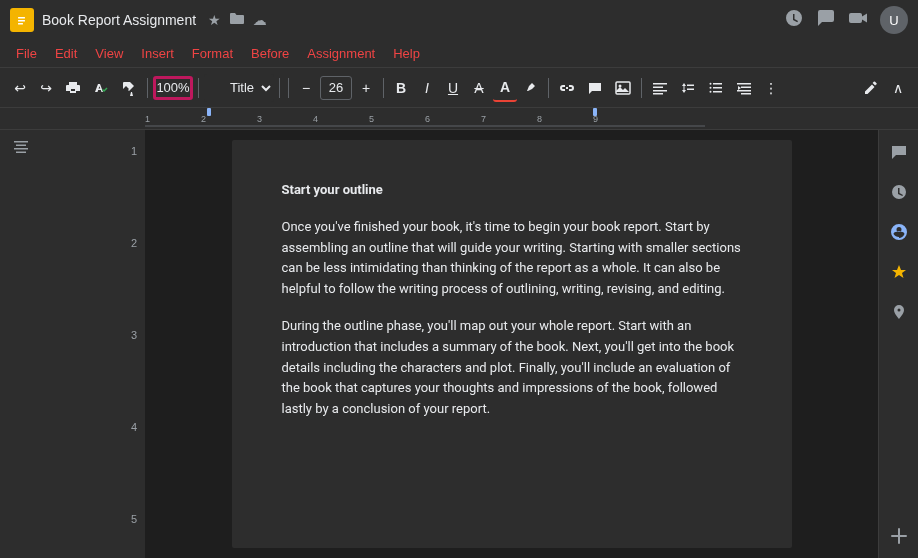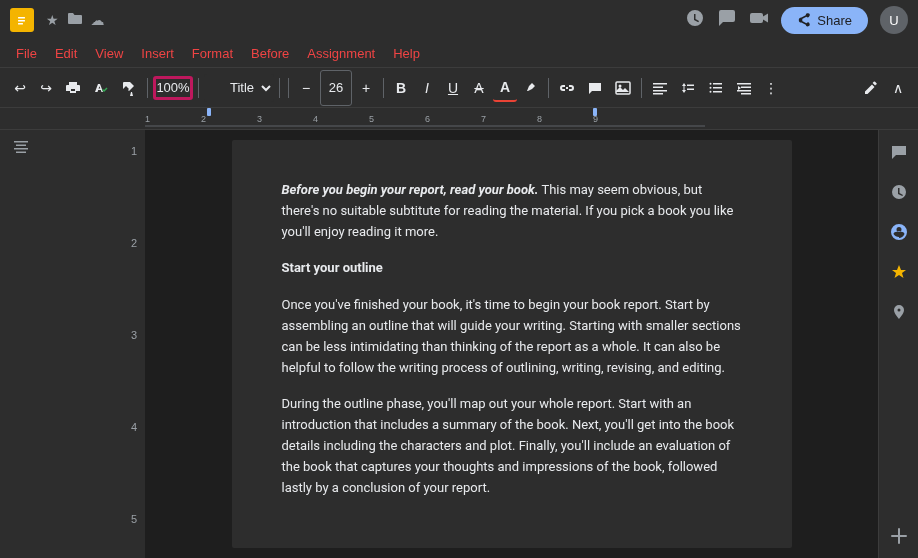--- a/index.html
+++ b/index.html
@@ -91,21 +91,21 @@
       height: 28px;
     }
     .zoom-input {
       background: #2d2d2d; border: 3px solid #be185d; color: #e8eaed;
       width: 40px; text-align: center; font-size: 13px; border-radius: 3px;
       height: 24px;
     }
     .font-size-input {
       background: #2d2d2d; border: 1px solid #5f6368; color: #e8eaed;
       width: 32px; text-align: center; font-size: 13px; border-radius: 3px;
-      height: 36px;
+      height: 24px;
     }
     .toolbar-bold { font-weight: bold; }
     .toolbar-italic { font-style: italic; }
     .toolbar-underline { text-decoration: underline; }
 
     
     .ruler {
       height: 22px;
       background: #2d2d2d;
       border-bottom: 1px solid #3c3c3c;
@@ -198,20 +198,21 @@
 
 <div class="title-bar">
   <div class="doc-icon">
     <svg width="16" height="16" viewBox="0 0 16 16" fill="none">
       <rect width="12" height="15" x="2" y="1" rx="1" fill="#f4b400"></rect>
       <rect width="7" height="1.5" x="4" y="5" rx="0.5" fill="#fff"></rect>
       <rect width="7" height="1.5" x="4" y="8" rx="0.5" fill="#fff"></rect>
       <rect width="5" height="1.5" x="4" y="11" rx="0.5" fill="#fff"></rect>
     </svg>
   </div>
+  <span class="title-text">Book Report Assignment</span>
   <div class="title-icons">
     <span class="title-icon">★</span>
     <span class="title-icon">
       <svg width="16" height="16" viewBox="0 0 16 16" fill="#9aa0a6">
           <path d="M1 3a1 1 0 011-1h4l1.5 2H14a1 1 0 011 1v7a1 1 0 01-1 1H2a1 1 0 01-1-1V3z"></path>
         </svg>
     </span>
     <span class="title-icon">☁</span>
   </div>
   <div class="spacer"></div>
@@ -225,26 +226,20 @@
       <svg width="20" height="20" viewBox="0 0 20 20" fill="#9aa0a6">
           <path d="M2 4a2 2 0 012-2h12a2 2 0 012 2v8a2 2 0 01-2 2H6l-4 4V4z"></path>
         </svg>
     </span>
     <span class="header-icon">
       <svg width="20" height="20" viewBox="0 0 20 20" fill="#9aa0a6">
           <rect x="1" y="5" width="13" height="10" rx="2"></rect>
           <path d="M14 8.5l5-3v9l-5-3v-3z"></path>
         </svg>
     </span>
-    <button class="share-btn">
-      <svg width="14" height="14" viewBox="0 0 14 14" fill="#202124">
-          <path d="M11 9.5a2 2 0 00-1.6.8L5.1 8.1a2.1 2.1 0 000-2.2l4.3-2.2a2 2 0 10-.7-1.5L4.4 4.4a2 2 0 100 5.2l4.3 2.2a2 2 0 101.3-2.3z"></path>
-        </svg>
-      <span>Share</span>
-    </button>
     <div class="avatar">U</div>
   </div>
 </div>
 
 <div class="menu-bar">
   <span class="menu-item">File</span>
   <span class="menu-item">Edit</span>
   <span class="menu-item">View</span>
   <span class="menu-item">Insert</span>
   <span class="menu-item">Format</span>
@@ -398,24 +393,20 @@
       <span style="margin-top:80px">2</span>
       <span style="margin-top:80px">3</span>
       <span style="margin-top:80px">4</span>
       <span style="margin-top:80px">5</span>
     </div>
   </div>
 
   <div class="doc-area">
     <div class="doc-page">
       <p>
-        <span class="bold-italic">Before you begin your report, read your book.</span>
-        <span> This may seem obvious, but there's no suitable subtitute for reading the material. If you pick a book you like you'll enjoy reading it more.</span>
-      </p>
-      <p>
         <strong>Start your outline</strong>
       </p>
       <p>
         <span>Once you've finished your book, it's time to begin your book report. Start by assembling an outline that will guide your writing. Starting with smaller sections can be less intimidating than thinking of the report as a whole. It can also be helpful to follow the writing process of outlining, writing, revising, and editing.</span>
       </p>
       <p>
         <span>During the outline phase, you'll map out your whole report. Start with an introduction that includes a summary of the book. Next, you'll get into the book details including the characters and plot. Finally, you'll include an evaluation of the book that captures your thoughts and impressions of the book, followed lastly by a conclusion of your report.</span>
       </p>
     </div>
   </div>

